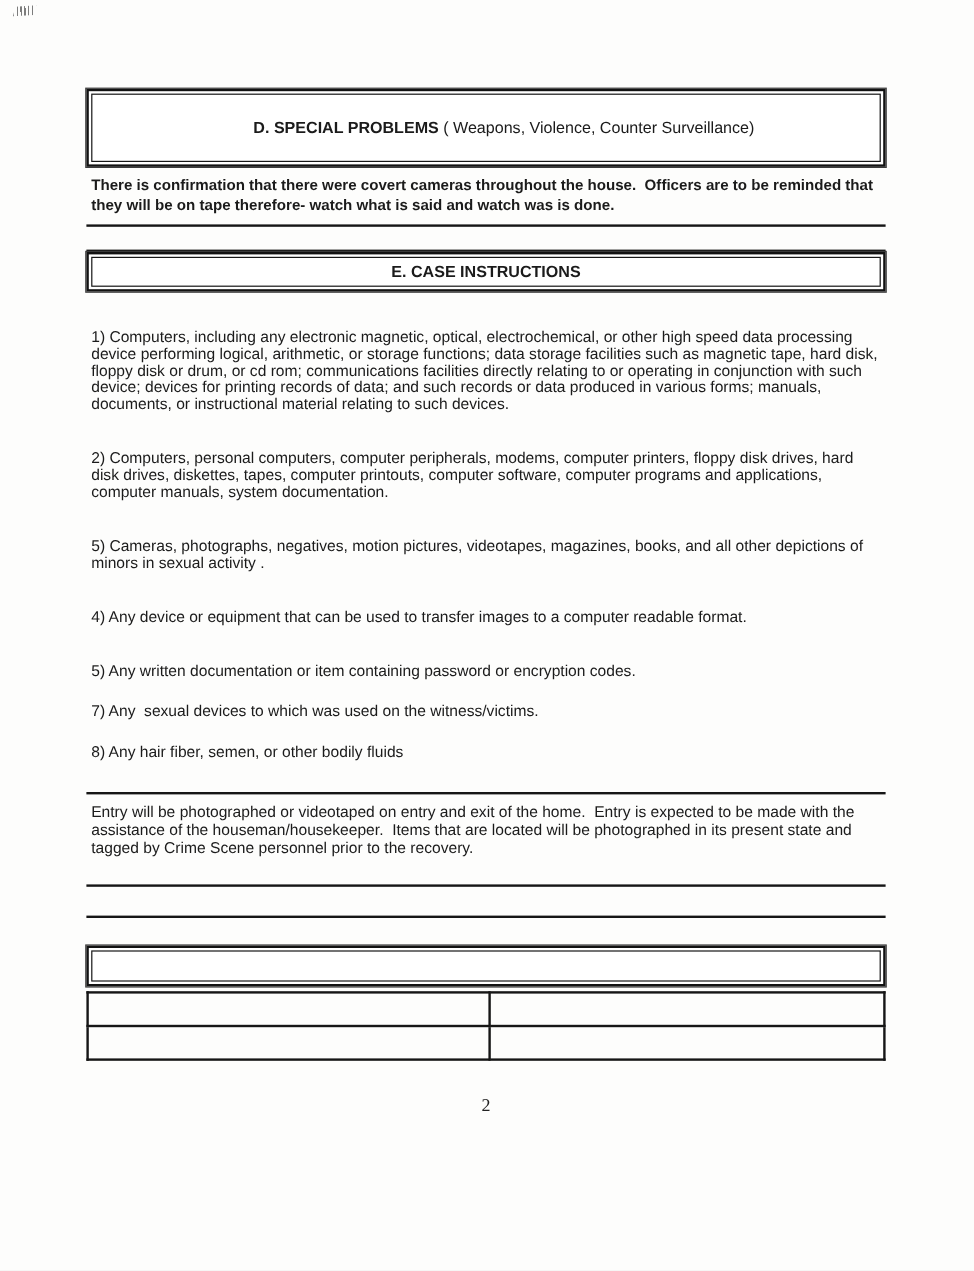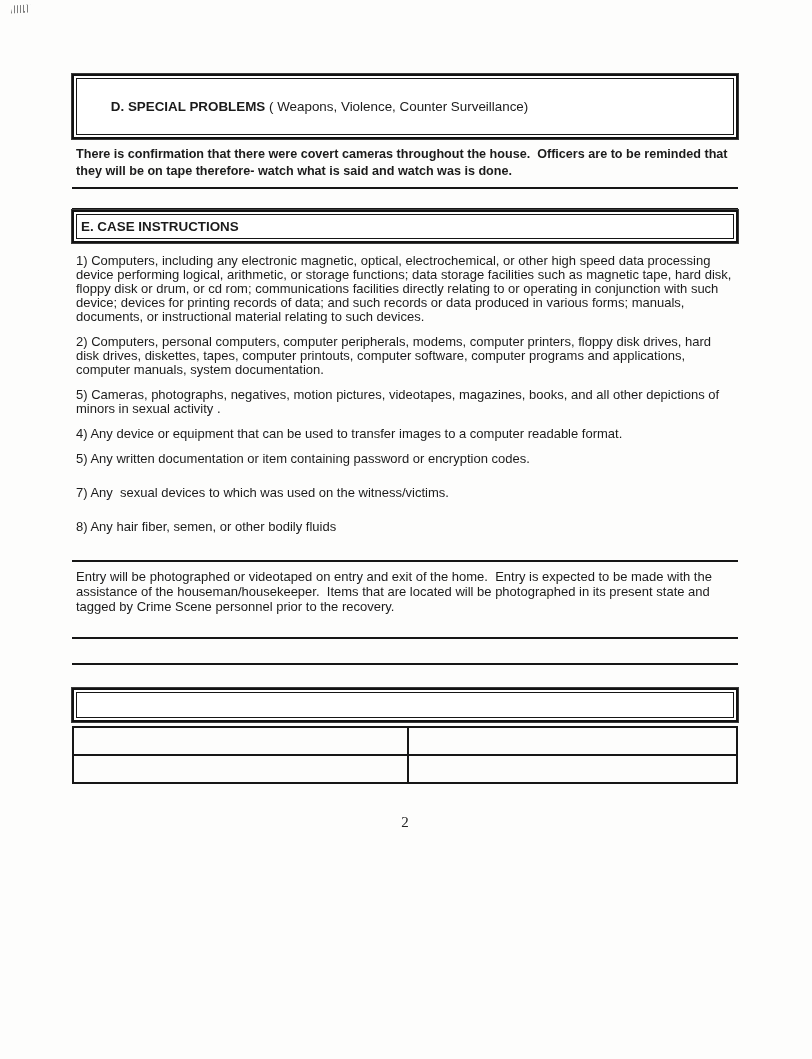--- a/index.html
+++ b/index.html
@@ -28,21 +28,21 @@
   }
   
   .hbox {
     border: 2px solid #121212;
     padding: 2px;
     background: #fff;
     box-shadow: 0 0 0 1px #3a3a3a;
   }
   .hbox .inner {
     border: 1px solid #161616;
-    text-align: left;
+    text-align: center;
     font-size: 13.4px;
     line-height: 16px;
     padding: 4px 4px 3px 4px;
     white-space: pre-wrap;
   }
   .hbox .tbold { font-weight: bold; }
   .hbox .empty-inner { height: 17px; }
 
   .rule { height: 2px; background: #161616; }
 
@@ -55,21 +55,21 @@
     white-space: pre-wrap;
   }
   .intro {
     margin-top: 10px;
     padding: 0 4px;
     font-size: 13px;
     line-height: 14px;
     white-space: pre-wrap;
   }
   .item {
-    margin-top: 11px;
+    margin-top: 31px;
     padding: 0 2px 0 4px;
     font-size: 13px;
     line-height: 14px;
     white-space: pre-wrap;
   }
   .item.gap-lg { margin-top: 20px; }
   .entry-note {
     margin-top: 7px;
     padding: 0 4px;
     font-size: 13px;

